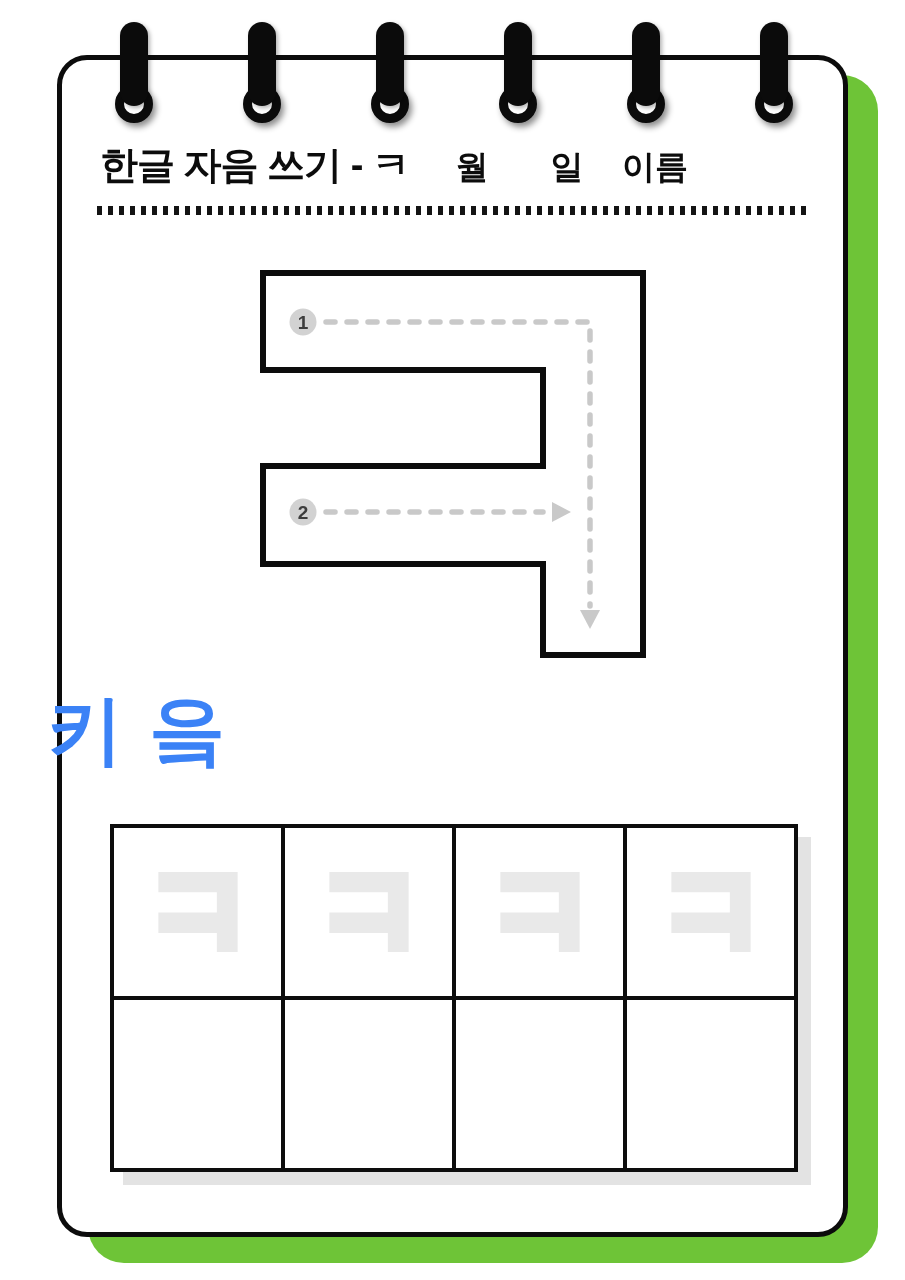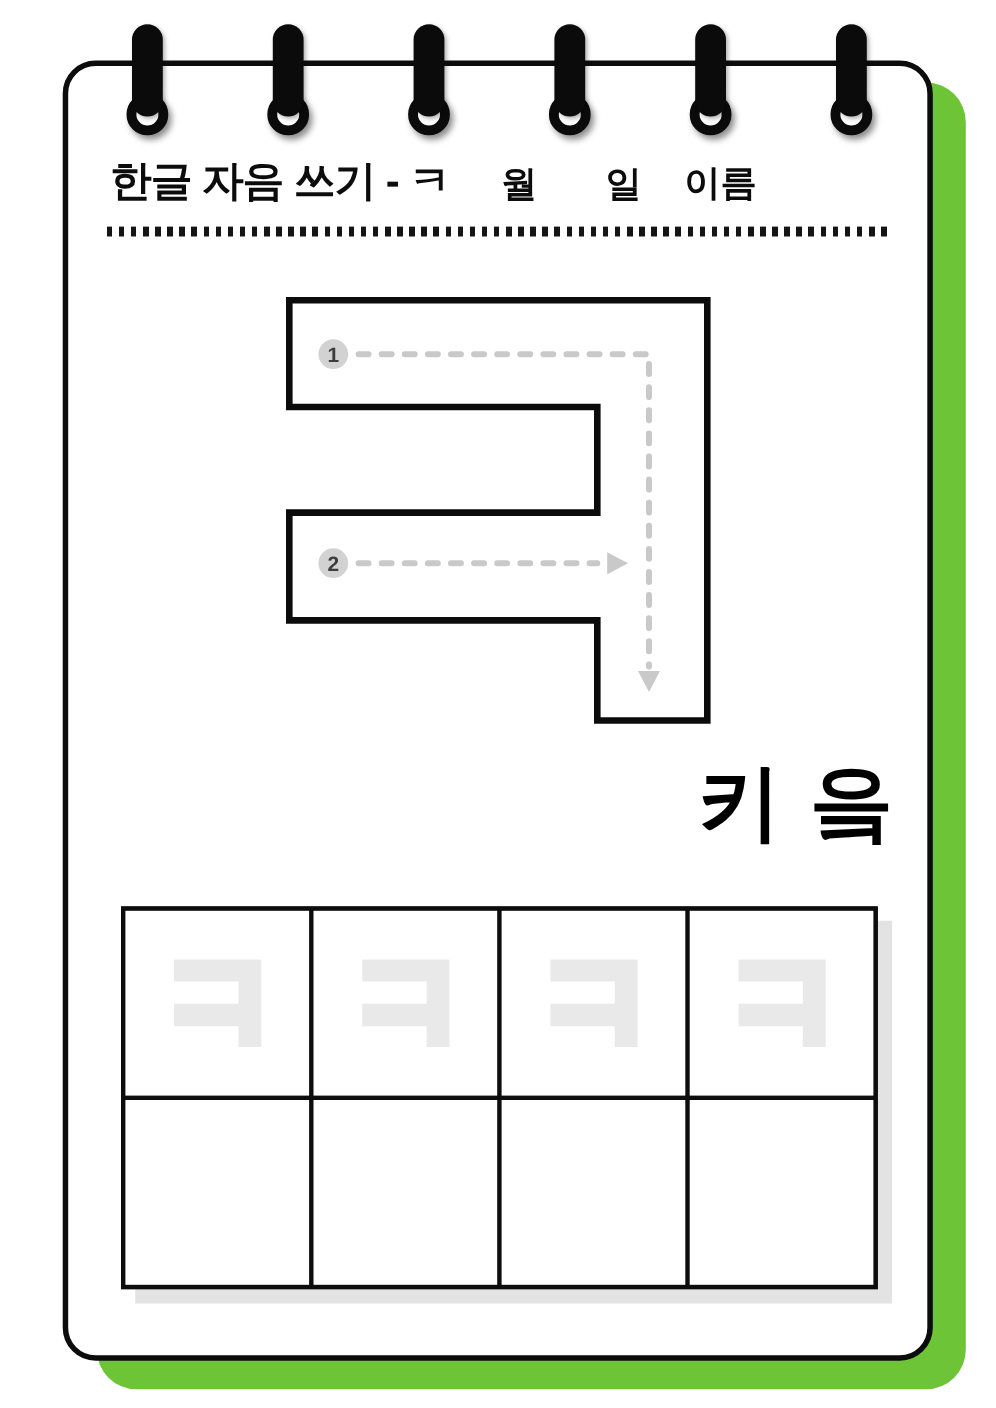--- a/index.html
+++ b/index.html
@@ -60,22 +60,22 @@
   .guide-arrow{fill:#c9c9c9;}
   .step-circle{fill:#d2d2d2;}
   .step-num{
     font-family:"Liberation Sans","DejaVu Sans",sans-serif;
     font-size:19px;font-weight:700;fill:#3d3d3d;text-anchor:middle;
   }
 
   
   .letter-name{
     position:absolute;left:47px;top:692px;width:791px;margin:0;
-    text-align:right;font-size:76px;line-height:76px;font-weight:800;
-    color:#000000;letter-spacing:26px;white-space:nowrap;
+    text-align:left;font-size:76px;line-height:76px;font-weight:800;
+    color:#3b82f6;letter-spacing:26px;white-space:nowrap;
   }
 
   
   .grid{
     position:absolute;left:110px;top:824px;width:688px;height:348px;
     box-sizing:border-box;border:4px solid #0d0d0d;background:#0d0d0d;
     display:grid;grid-template-columns:repeat(4,1fr);grid-template-rows:repeat(2,1fr);
     gap:4px;box-shadow:13px 13px 0 #e3e3e3;
   }
   .cell{background:#ffffff;display:flex;align-items:center;justify-content:center;}

